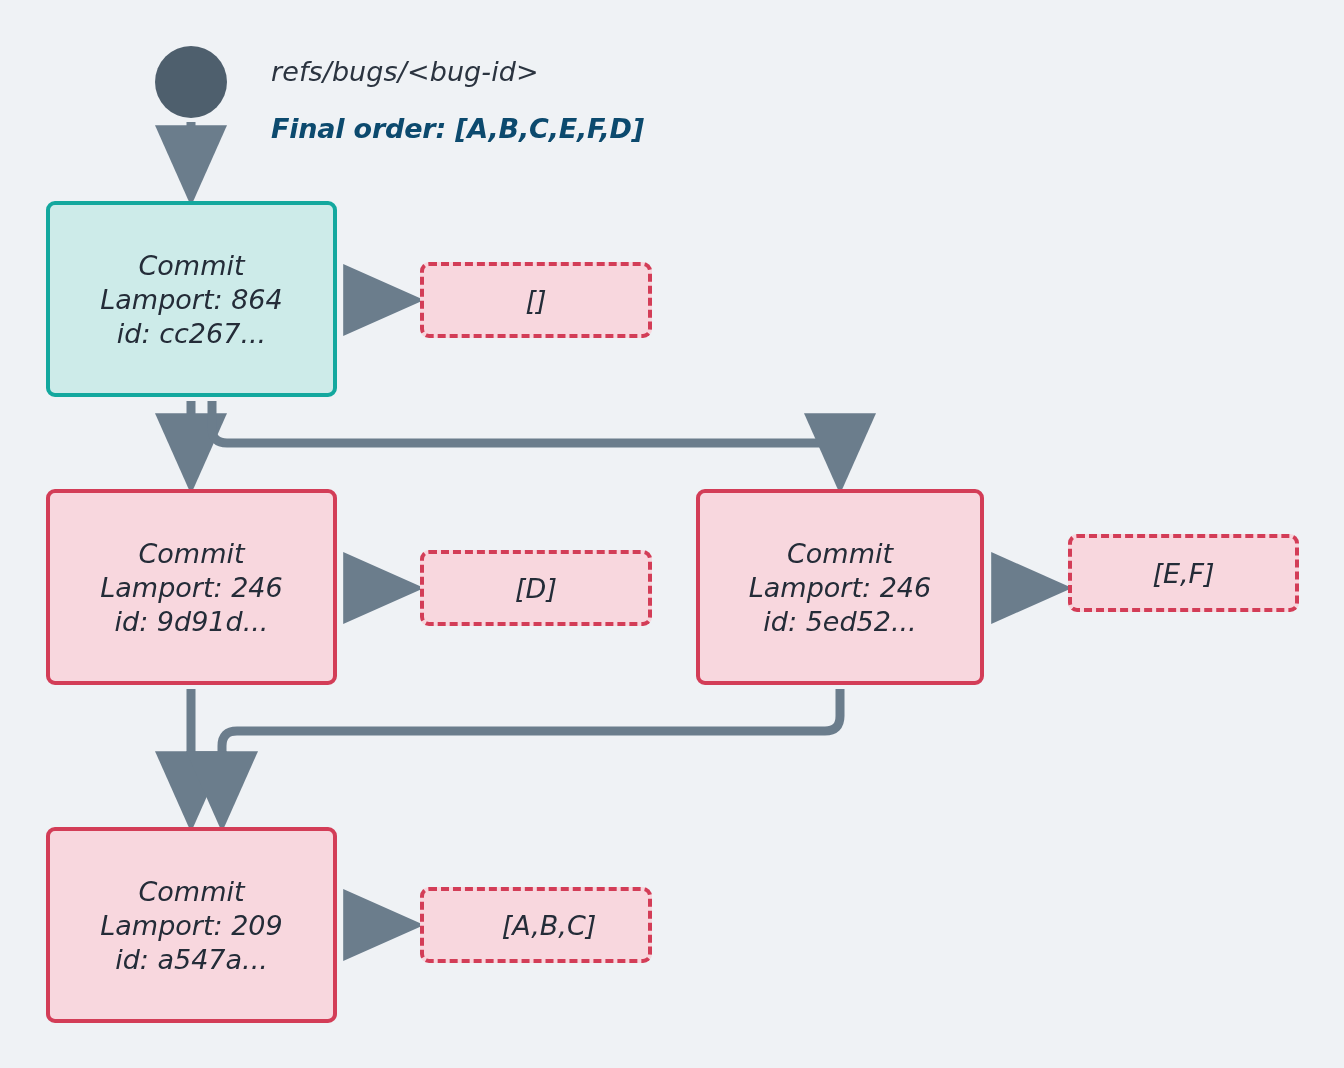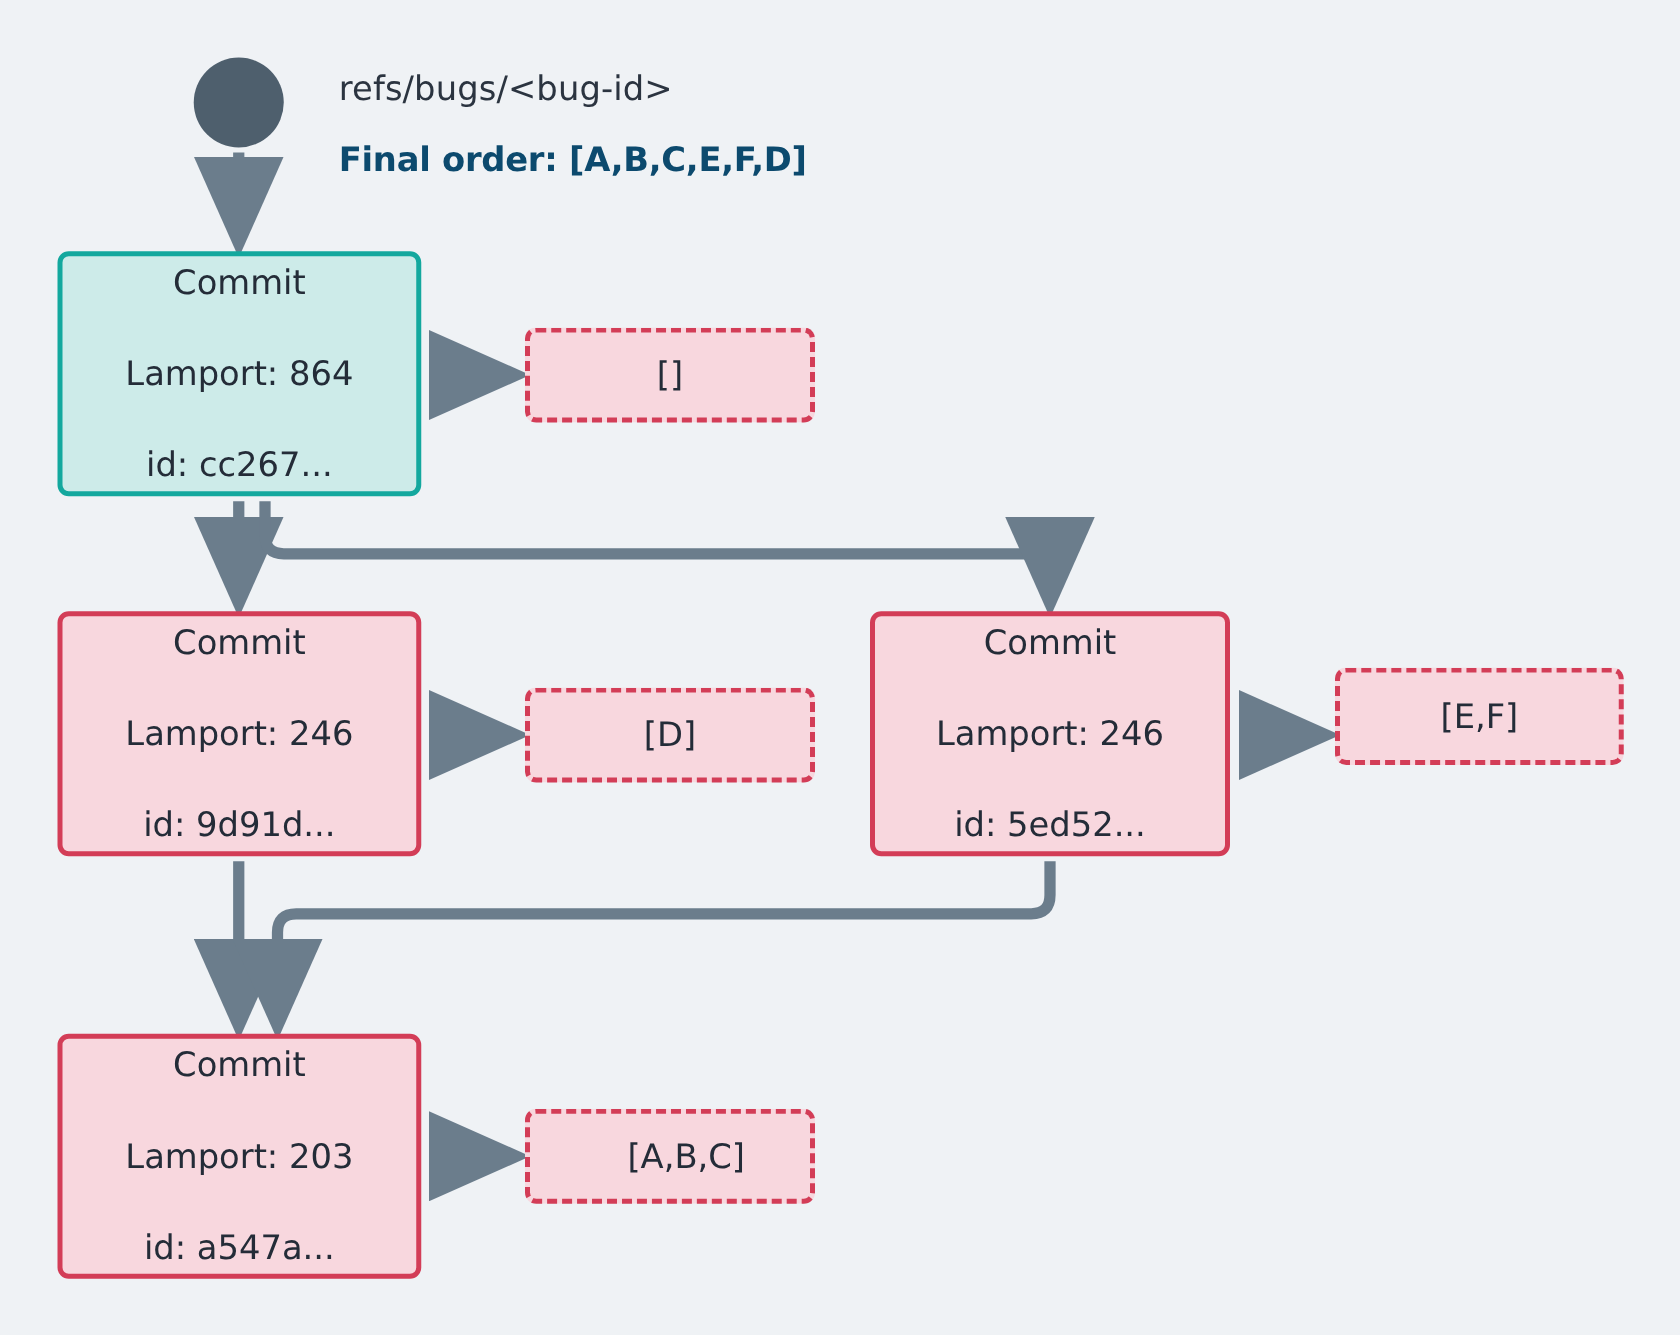--- a/index.html
+++ b/index.html
@@ -10,20 +10,21 @@
     width: 1344px;
     height: 1068px;
     background: #eff2f5;
     font-family: "DejaVu Sans", sans-serif;
     overflow: hidden;
   }
   #stage {
     position: relative;
     width: 1344px;
     height: 1068px;
+    font-style: italic;
   }
   #edges {
     position: absolute;
     left: 0;
     top: 0;
     width: 1344px;
     height: 1068px;
     pointer-events: none;
   }
 
@@ -61,28 +62,27 @@
     position: absolute;
     box-sizing: border-box;
     border-radius: 9px;
     display: flex;
     flex-direction: column;
     align-items: center;
     justify-content: center;
     font-size: 27px;
     color: #242c38;
     line-height: 1.0;
-    gap: 12px;
   }
   .commit-node .ln {
     display: block;
     white-space: nowrap;
   }
   .commit-node .ln + .ln {
-    margin-top: 34px;
+    margin-top: 7px;
   }
 
   .commit-node.teal {
     background: #cdebe9;
     border: 4px solid #13a89e;
   }
   .commit-node.pink {
     background: #f8d7de;
     border: 4px solid #d33d57;
   }
@@ -167,20 +167,20 @@
     <span class="ln">Commit</span>
     <span class="ln">Lamport: 246</span>
     <span class="ln">id: 5ed52...</span>
   </div>
   <div class="ops-box" id="ops-5ed52">
     <span>[E,F]</span>
   </div>
 
   <div class="commit-node pink" id="node-a547a">
     <span class="ln">Commit</span>
-    <span class="ln">Lamport: 203</span>
+    <span class="ln">Lamport: 209</span>
     <span class="ln">id: a547a...</span>
   </div>
   <div class="ops-box" id="ops-a547a">
     <span>[A,B,C]</span>
   </div>
 
 </div>
 
 </body></html>

